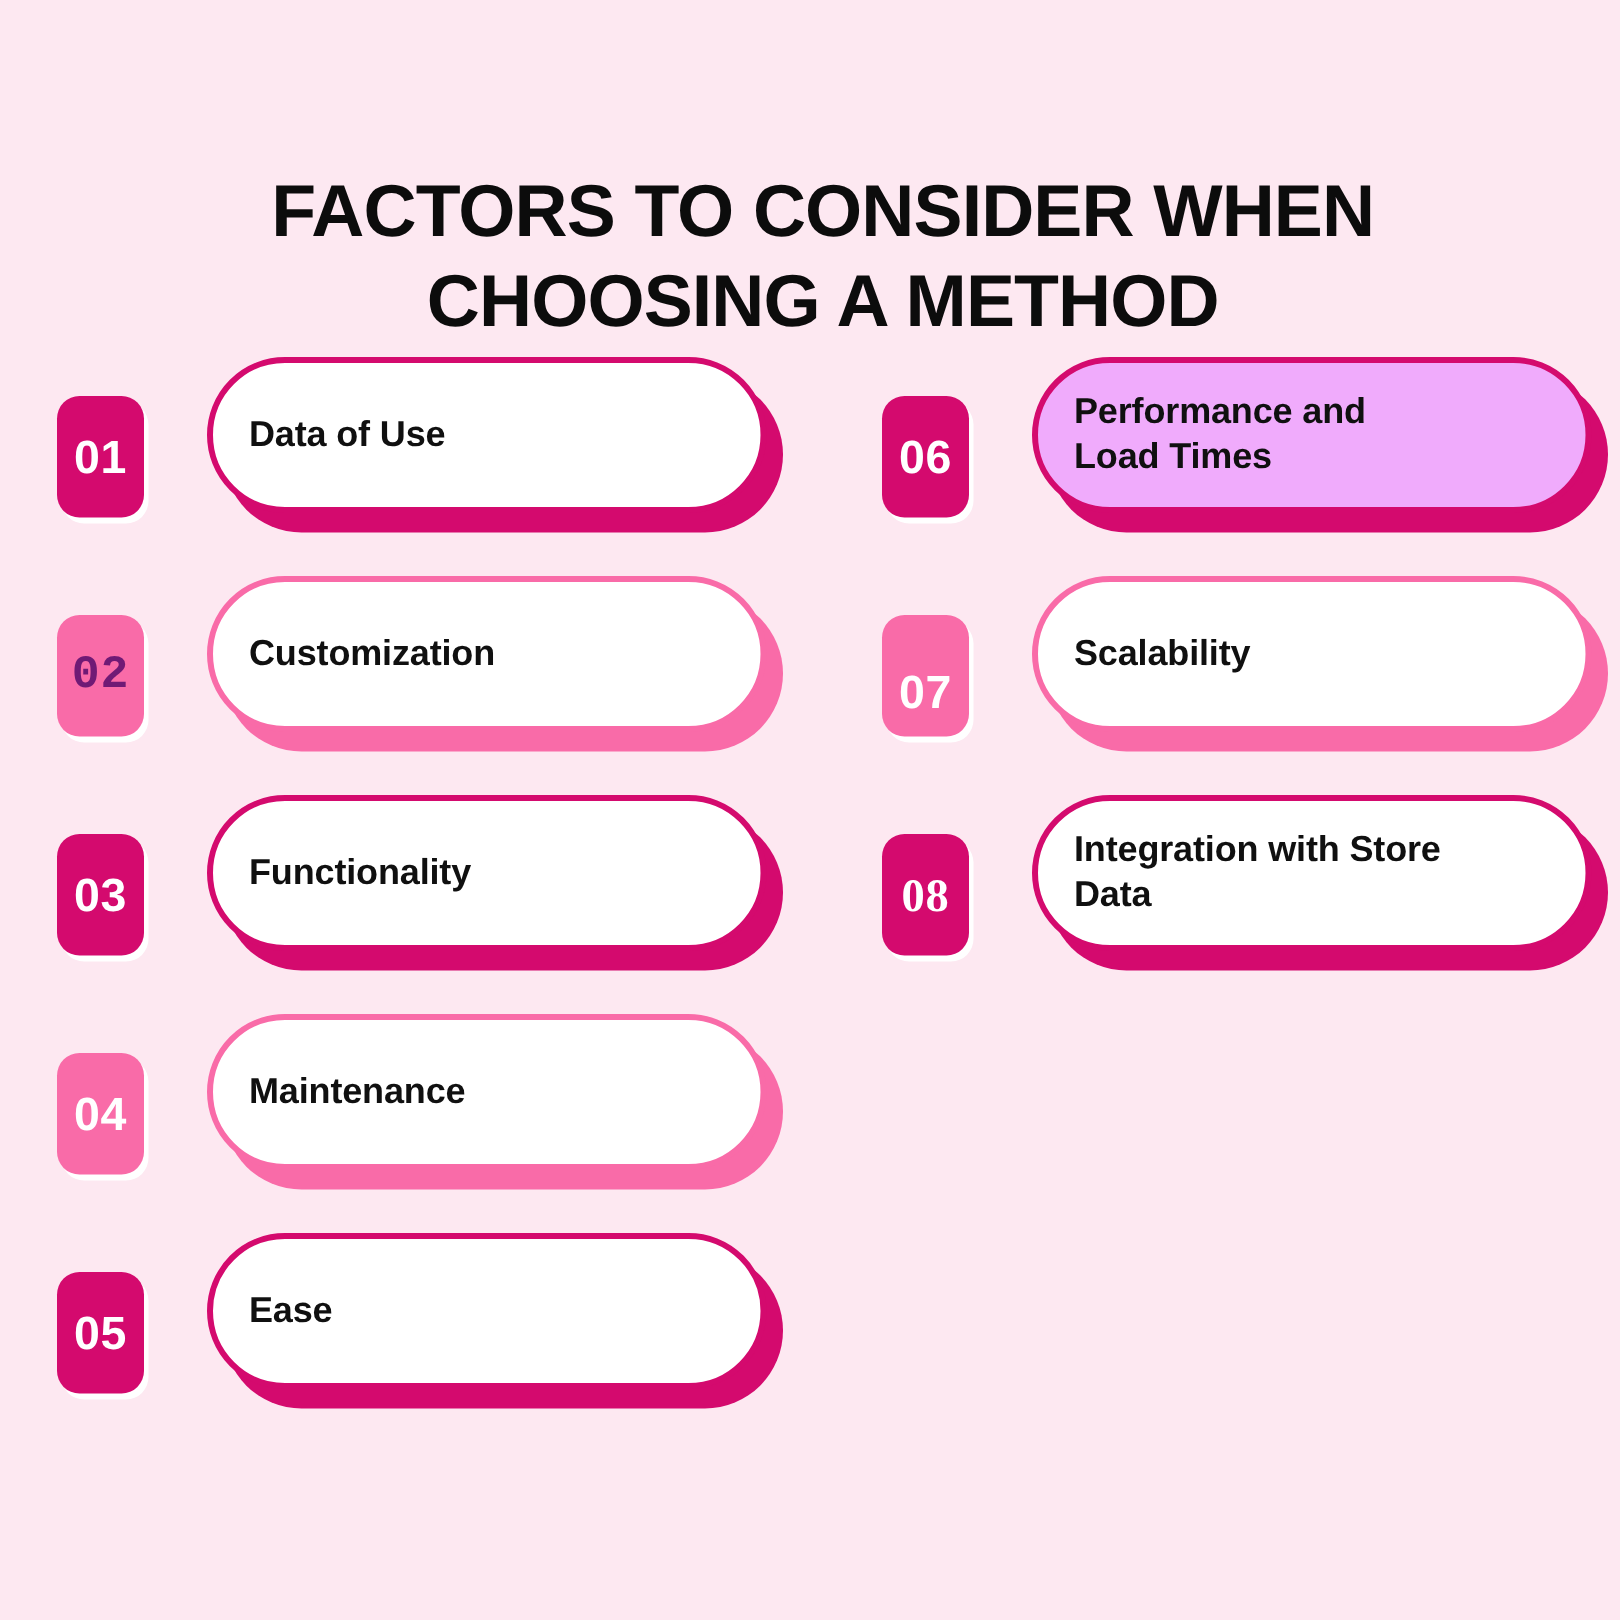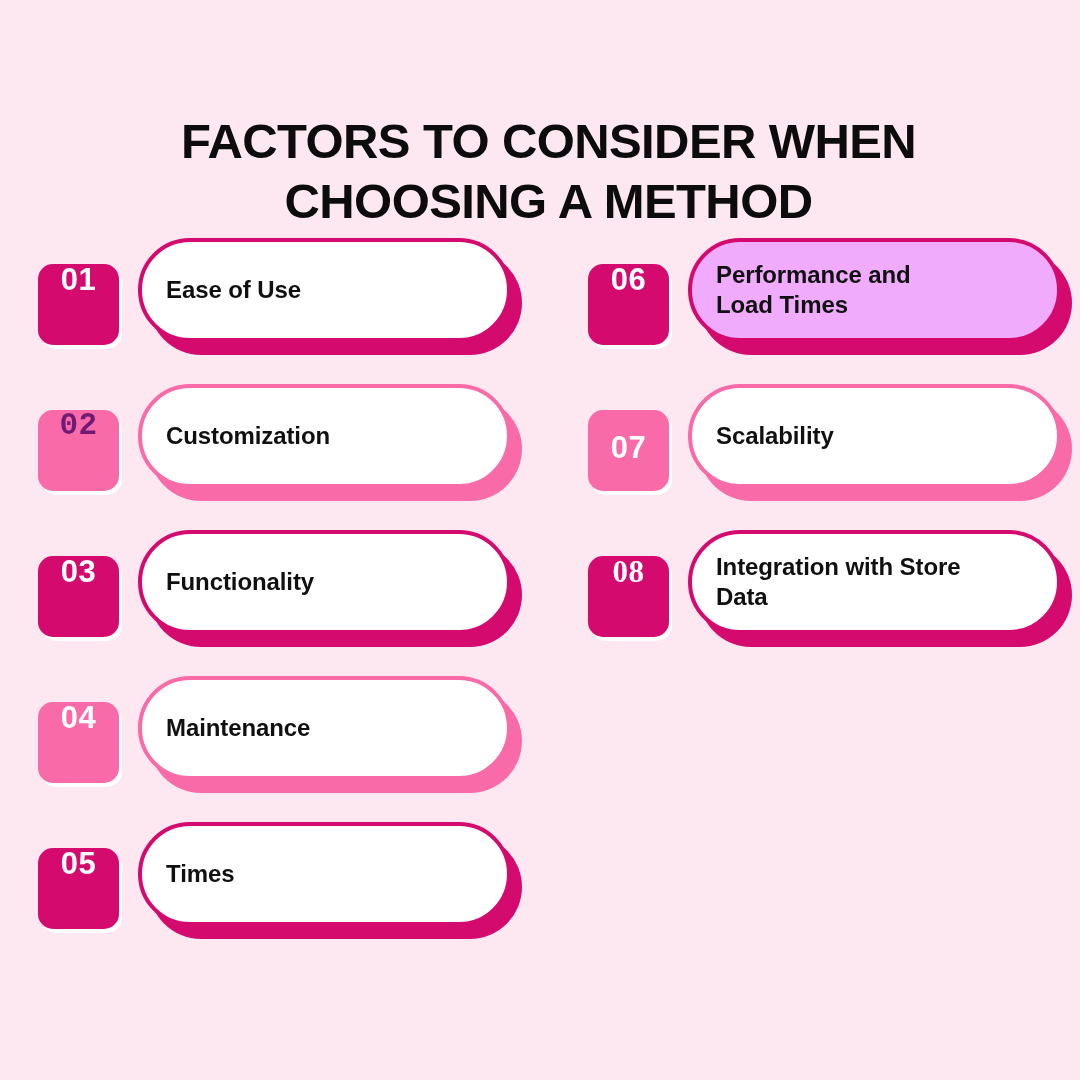--- a/index.html
+++ b/index.html
@@ -53,25 +53,26 @@
   .factor-row {
     position: relative;
     height: 146px;
   }
 
   
   .badge {
     position: absolute;
     left: 0;
     top: 26px;
-    width: 81px;
+    width: 58px;
     height: 81px;
     border-radius: 15px;
     box-shadow: 3px 4px 0 0 #ffffff;
     display: flex;
+    align-items: center;
     justify-content: center;
   }
   .badge .num {
     color: #ffffff;
     font-size: 31px;
     font-weight: 800;
     letter-spacing: 0.5px;
     line-height: 1;
   }
 
@@ -126,21 +127,21 @@
 <div id="columns">
   <div class="column left">
       <div class="factor-row">
         <div class="badge" style="background: rgb(212, 10, 110);">
           <span class="num" style="color: rgb(255, 255, 255);">01</span>
         </div>
         <div class="pill-wrap">
           <div class="pill-shadow" style="background: rgb(212, 10, 110);"></div>
           <div class="pill" style="border-color: rgb(212, 10, 110); background: rgb(255, 255, 255);">
             <div class="label" style="color: rgb(16, 16, 16);">
-              <span class="lline">Ease of Use</span>
+              <span class="lline">Data of Use</span>
             </div>
           </div>
         </div>
       </div>
       <div class="factor-row">
         <div class="badge" style="background: rgb(249, 107, 168);">
           <span class="num" style="color: #701a75; font-family: Liberation Mono, monospace;">02</span>
         </div>
         <div class="pill-wrap">
           <div class="pill-shadow" style="background: rgb(249, 107, 168);"></div>
@@ -178,21 +179,21 @@
         </div>
       </div>
       <div class="factor-row">
         <div class="badge" style="background: rgb(212, 10, 110);">
           <span class="num" style="color: rgb(255, 255, 255);">05</span>
         </div>
         <div class="pill-wrap">
           <div class="pill-shadow" style="background: rgb(212, 10, 110);"></div>
           <div class="pill" style="border-color: rgb(212, 10, 110); background: rgb(255, 255, 255);">
             <div class="label" style="color: rgb(16, 16, 16);">
-              <span class="lline">Times</span>
+              <span class="lline">Ease</span>
             </div>
           </div>
         </div>
       </div>
     </div>
   <div class="column right">
       <div class="factor-row">
         <div class="badge" style="background: rgb(212, 10, 110);">
           <span class="num" style="color: rgb(255, 255, 255);">06</span>
         </div>

